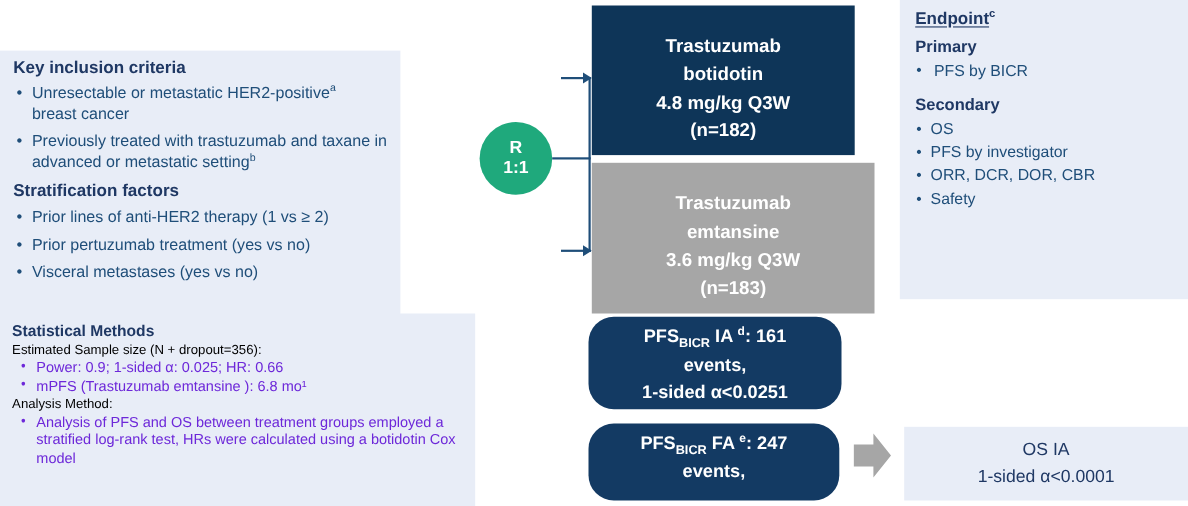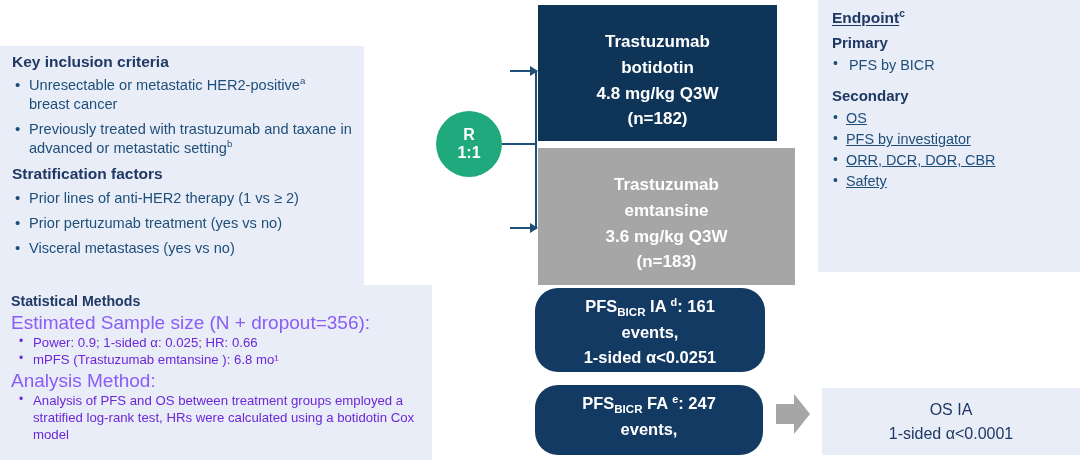--- a/index.html
+++ b/index.html
@@ -36,21 +36,21 @@
   ul.bullets > li::before {
     content: "•";
     position: absolute; left: 3px; top: -1px;
     font-size: 15px; color: #1F4E79;
   }
   sup { font-size: 0.66em; vertical-align: super; line-height: 0; }
 
   
   #stats-panel { left: 0; top: 285px; width: 432px; height: 175px; padding: 8px 11px 0 11px; }
   .stats-head { font-size: 14.2px; font-weight: bold; color: #1F3864; margin-bottom: 2px; }
-  .stats-line { font-size: 19px; line-height: 1.28; color: #8b5cf6; }
+  .stats-line { font-size: 12px; line-height: 1.28; color: #000000; }
   ul.sbullets { list-style: none; }
   ul.sbullets > li {
     position: relative; padding-left: 22px;
     font-size: 13.2px; line-height: 1.28; color: #6d28d9;
   }
   ul.sbullets > li::before {
     content: "•"; position: absolute; left: 8px; top: -1px; font-size: 12px;
   }
 
   
@@ -107,21 +107,21 @@
     margin-bottom: 7px;
   }
   .ep-title u { text-decoration: underline; text-underline-offset: 2px; }
   .ep-sub { font-size: 15px; font-weight: bold; color: #1F3864; margin-bottom: 4px; }
   ul.epb { list-style: none; margin-bottom: 12px; }
   ul.epb > li {
     position: relative; padding-left: 14px;
     font-size: 14.4px; line-height: 1.42; color: #1F4E79;
   }
   ul.epb > li::before { content: "•"; position: absolute; left: 1px; top: -1px; font-size: 14px; }
-  ul.epb.tight > li { line-height: 1.45; text-decoration: underline; }
+  ul.epb.tight > li { line-height: 1.45; }
 
   
   #os-panel {
     left: 822px; top: 388px; width: 258px; height: 67px;
     display: flex; flex-direction: column;
     align-items: center; justify-content: center;
     font-size: 16px; line-height: 1.5; color: #1F3864;
   }
 </style>
 </head>

